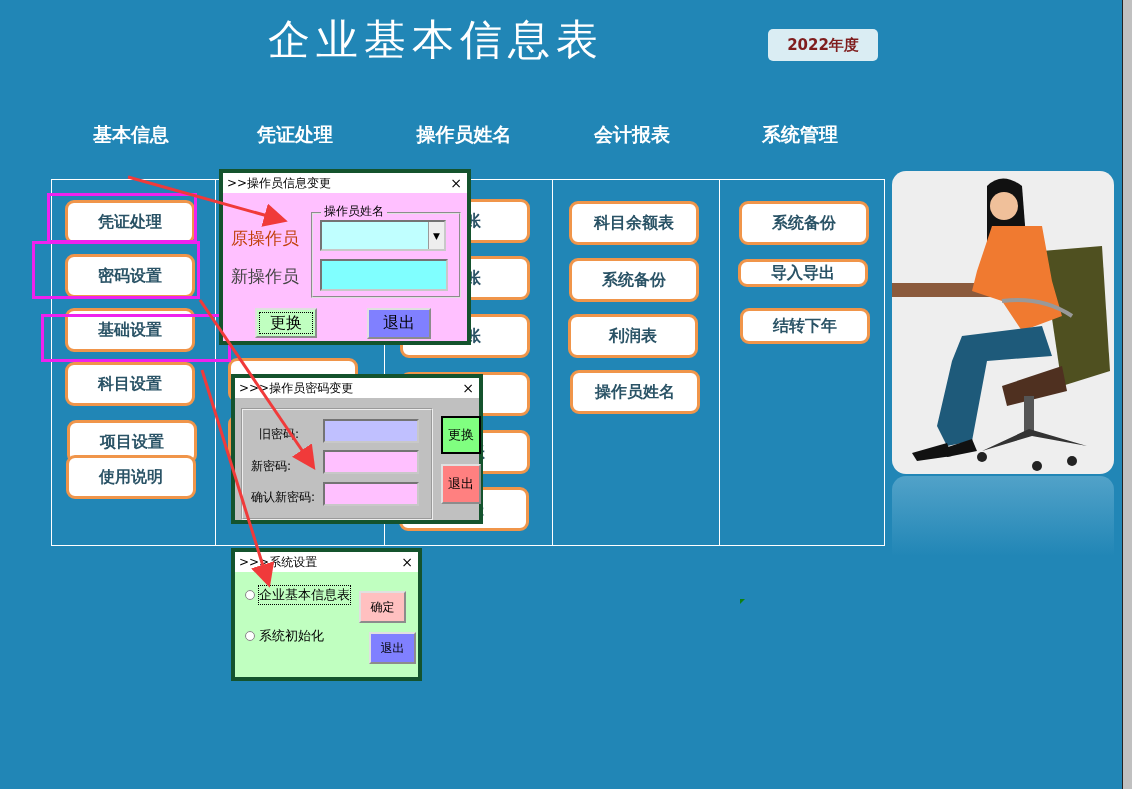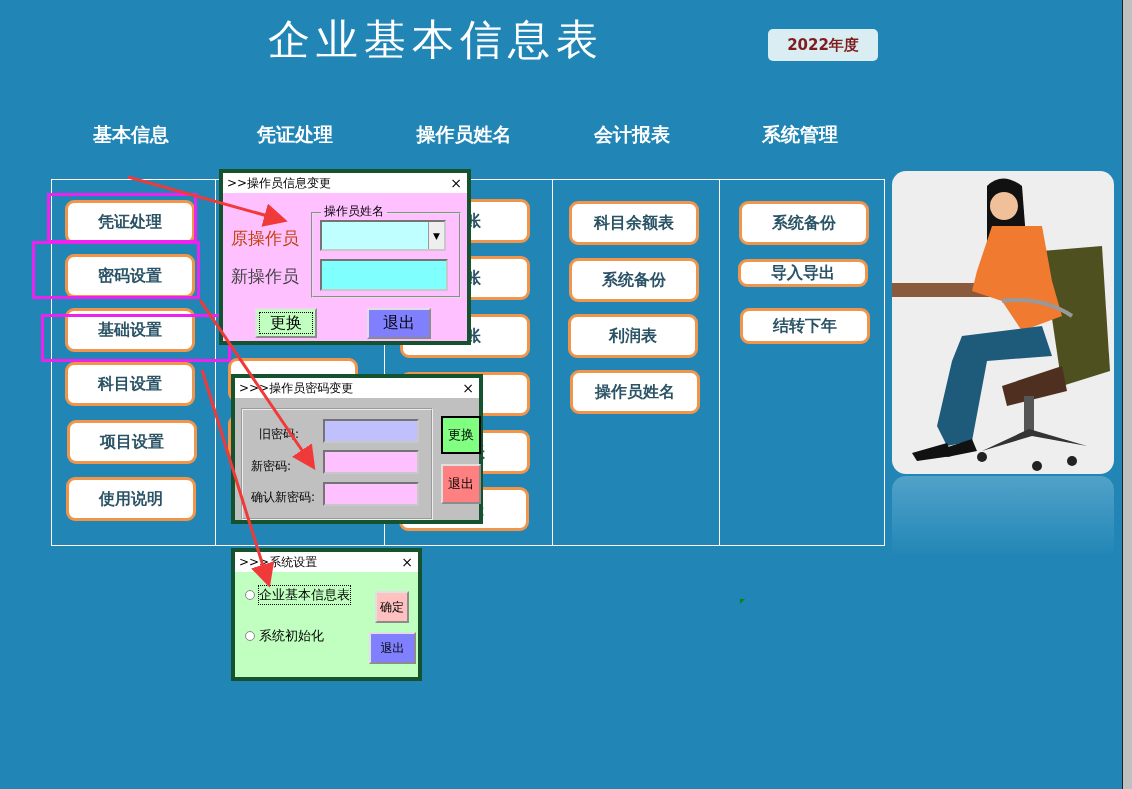--- a/index.html
+++ b/index.html
@@ -91,21 +91,21 @@
   <div class="divider" style="left:332px"></div>
   <div class="divider" style="left:500px"></div>
   <div class="divider" style="left:667px"></div>
 </div>
 
 <div class="menu-btn" style="left:65px;top:200px">凭证处理</div>
 <div class="menu-btn" style="left:65px;top:254px">密码设置</div>
 <div class="menu-btn" style="left:65px;top:308px">基础设置</div>
 <div class="menu-btn" style="left:65px;top:362px">科目设置</div>
 <div class="menu-btn" style="left:67px;top:420px">项目设置</div>
-<div class="menu-btn" style="left:66px;top:477px">使用说明</div>
+<div class="menu-btn" style="left:66px;top:455px">使用说明</div>
 
 <div class="menu-btn" style="left:228px;top:300px"></div>
 <div class="menu-btn" style="left:228px;top:358px"></div>
 <div class="menu-btn" style="left:228px;top:415px"></div>
 
 <div class="menu-btn" style="left:400px;top:199px;justify-content:flex-start;padding-left:62px">
     <span>账</span>
   </div>
 <div class="menu-btn" style="left:400px;top:256px;justify-content:flex-start;padding-left:62px">
     <span>账</span>
@@ -192,21 +192,21 @@
 
 <div class="dlg" style="left:231px;top:548px;width:191px;height:133px;background:#c0ffc0">
   <div class="titlebar">
     <span>&gt;&gt;&gt;系统设置</span>
     <span class="close">×</span>
   </div>
   <div class="radio" style="left:10px;top:38px"></div>
   <div class="lbl" style="left:24px;top:34px;font-size:13px;outline:1px dotted #000">企业基本信息表</div>
   <div class="radio" style="left:10px;top:79px"></div>
   <div class="lbl" style="left:24px;top:75px;font-size:13px;">系统初始化</div>
-  <div class="win-btn" style="left:140px;top:39px;width:34px;height:32px;background:#ffc0c0;font-size:12px">确定</div>
+  <div class="win-btn" style="left:124px;top:39px;width:47px;height:32px;background:#ffc0c0;font-size:12px">确定</div>
   <div class="win-btn" style="left:134px;top:80px;width:47px;height:32px;background:#8080ff;font-size:12px">退出</div>
 </div>
 
 <div style="position:absolute;left:740px;top:599px;width:0;height:0;border-top:5px solid #108010;border-right:5px solid transparent"></div>
 
 <svg class="arrow-layer" width="1132" height="789">
   <defs>
     <marker id="ah" markerWidth="8" markerHeight="8" refX="6" refY="4" orient="auto">
       <path d="M0,0 L8,4 L0,8 Z" fill="#f03a3a"></path>
     </marker>

